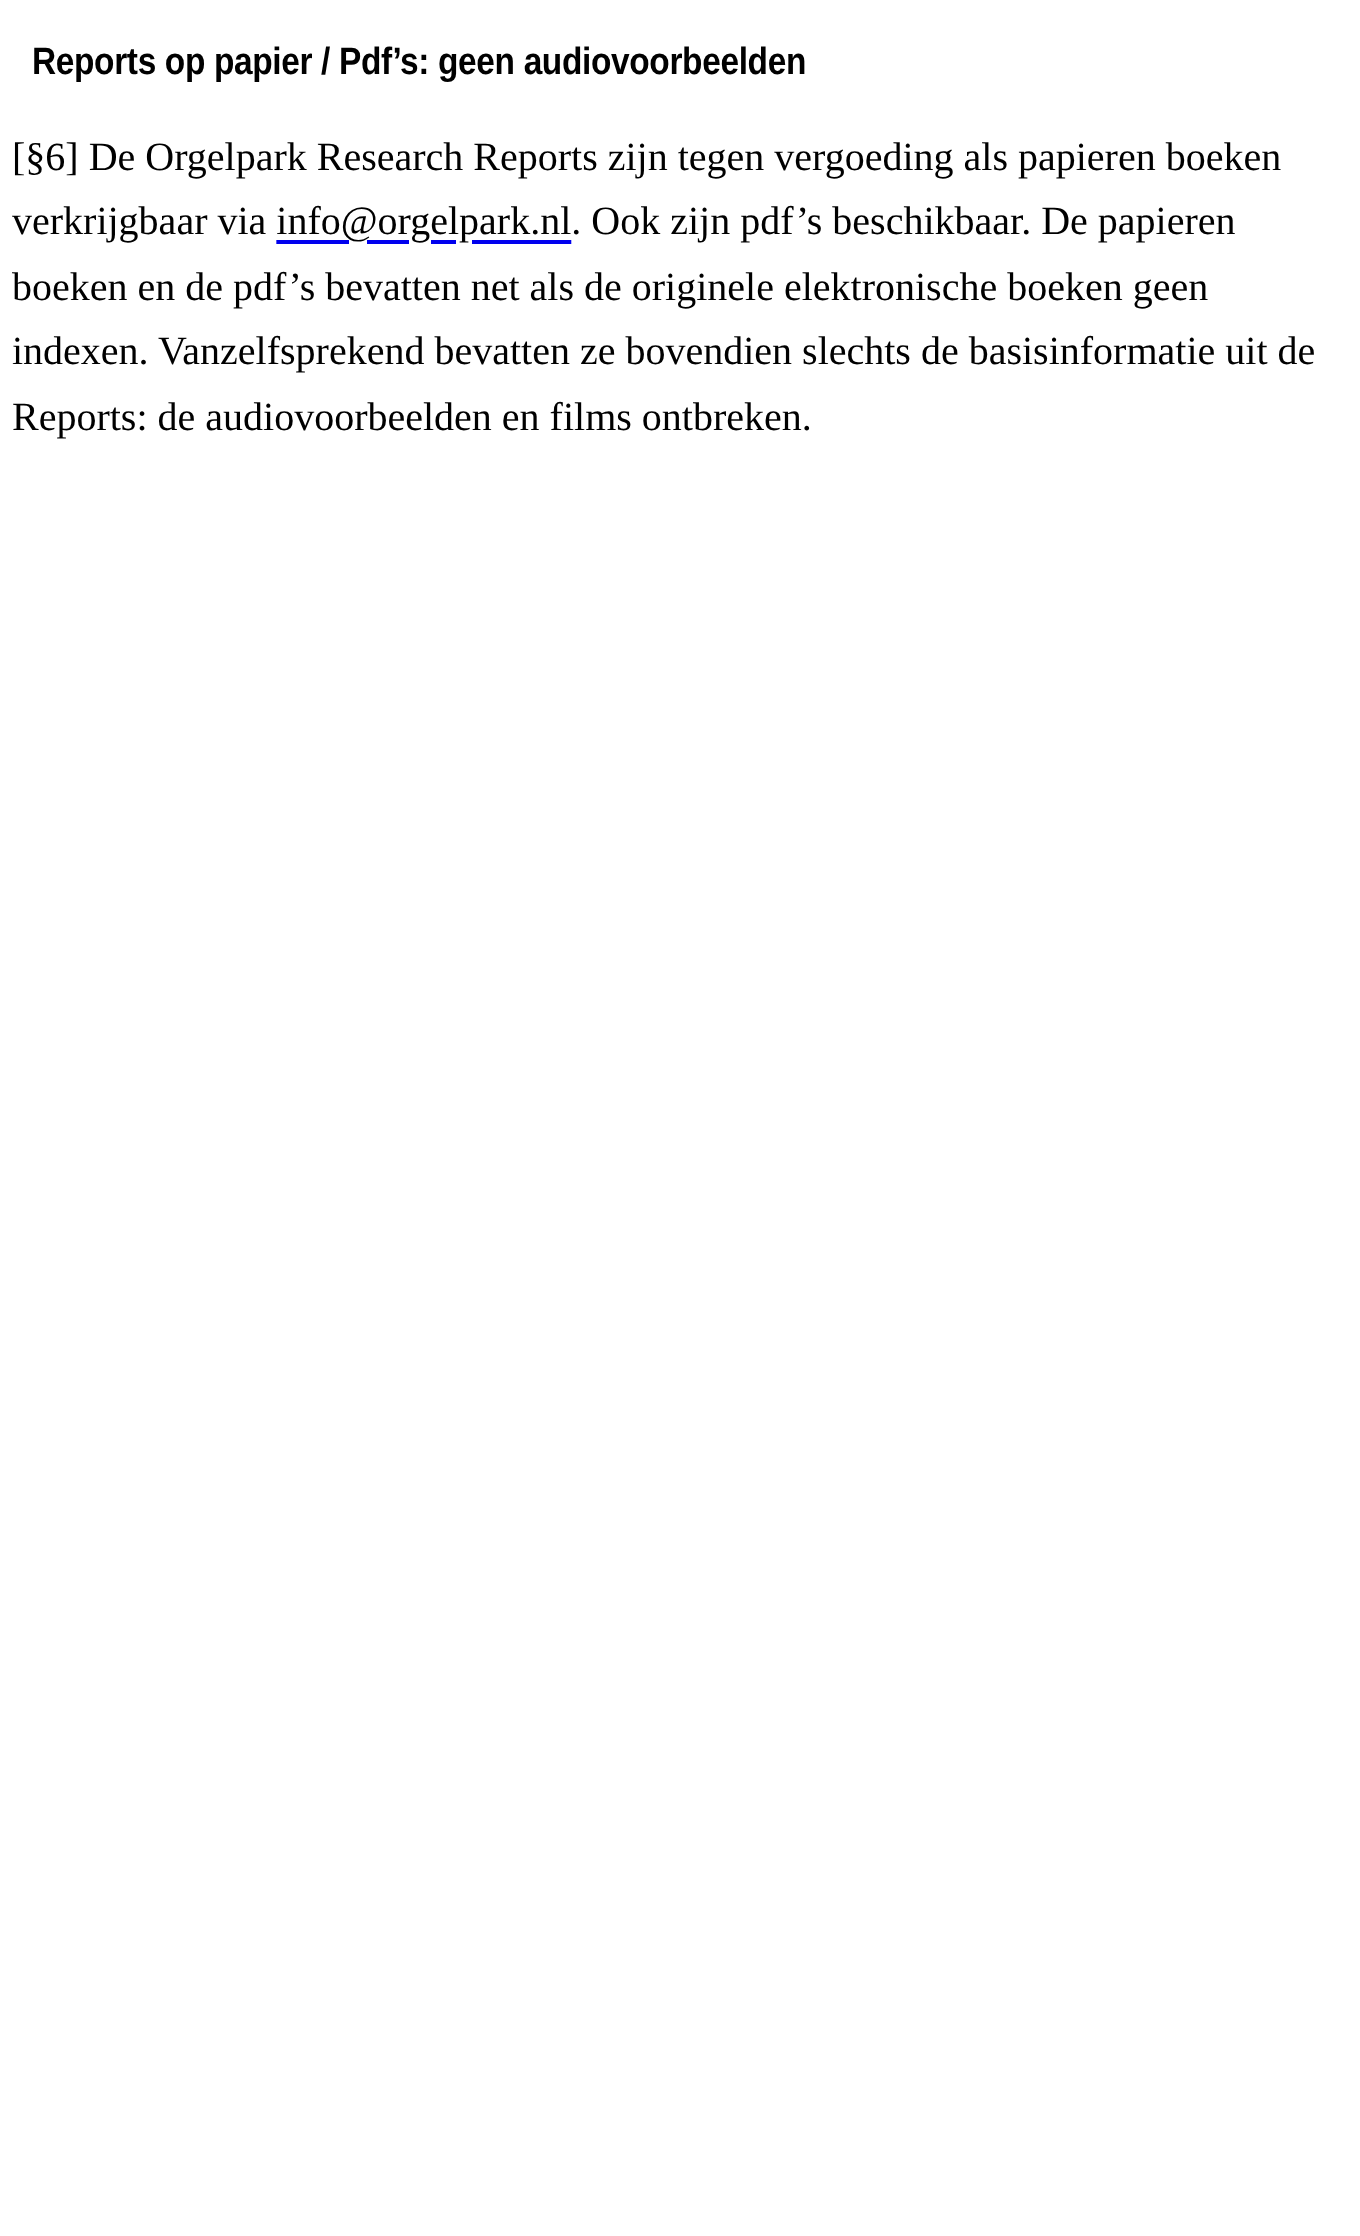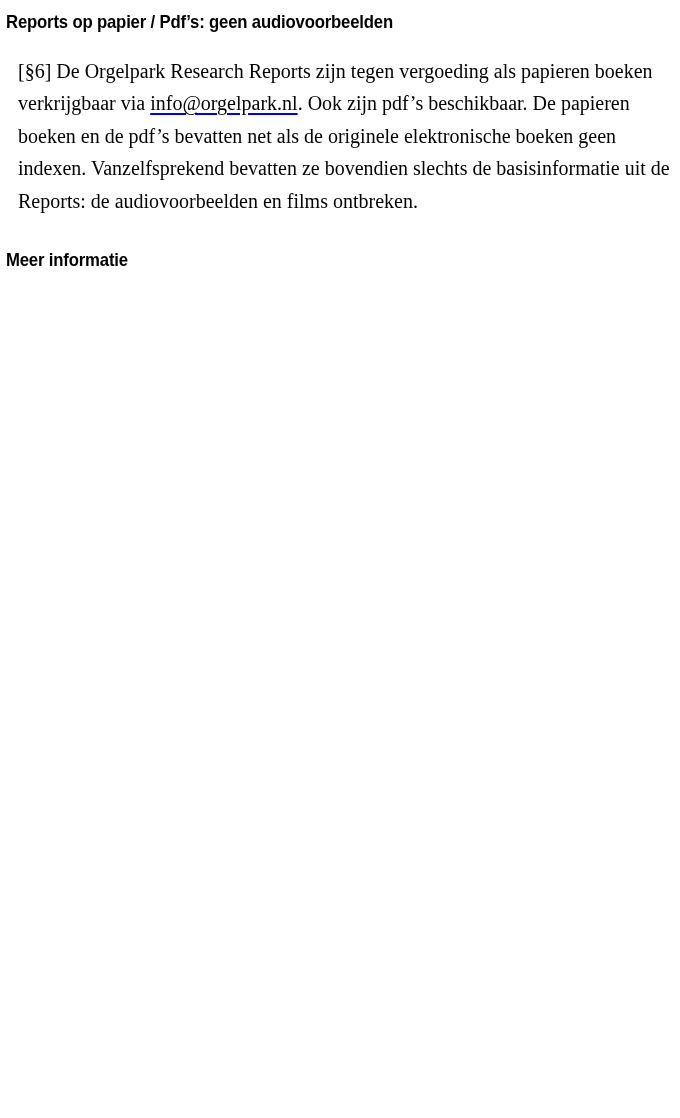--- a/index.html
+++ b/index.html
@@ -11,38 +11,38 @@
     width: 680px;
     height: 1118px;
     overflow: hidden;
     color: var(--text-color, #000000);
     font-family: "Liberation Serif", serif;
   }
   .page {
     padding: 2px 12px 0 2px;
   }
   .heading {
-    margin: 4px;
+    margin: 14px;
     font-family: "Liberation Sans", sans-serif;
     font-weight: 700;
     font-size: 19px;
     line-height: 32.5px;
     letter-spacing: -0.2px;
     white-space: nowrap;
   }
   .heading .condense {
     display: inline-block;
     transform: scaleX(0.88);
     transform-origin: 0 50%;
   }
   .heading-2 {
     margin-top: 27px;
   }
   .para {
-    margin: 16px;
+    margin: 4px;
     font-family: "Liberation Serif", serif;
     font-size: 20px;
     line-height: 32.5px;
     width: 660px;
   }
   a.doclink {
     color: var(--text-color, #000000);
     text-decoration: underline;
     text-decoration-color: var(--link-underline-color, #0000EE);
     text-decoration-thickness: 2px;
@@ -52,16 +52,15 @@
 </style>
 </head>
 <body>
 
 <main class="page">
 
   <h1 class="heading"><span class="condense">Reports op papier / Pdf’s: geen audiovoorbeelden</span></h1>
 
   <p class="para"><span>[§6] De Orgelpark Research Reports zijn tegen vergoeding als papieren boeken verkrijgbaar via </span><a class="doclink">info@orgelpark.nl</a><span>. Ook zijn pdf’s beschikbaar. De papieren boeken en de pdf’s bevatten net als de originele elektronische boeken geen indexen. Vanzelfsprekend bevatten ze bovendien slechts de basisinformatie uit de Reports: de audiovoorbeelden en films ontbreken.</span></p>
 
-  <h1 class="heading heading-2"><span class="condense">Meer informatie</span></h1>
 
 
 </main>
 
 </body></html>

